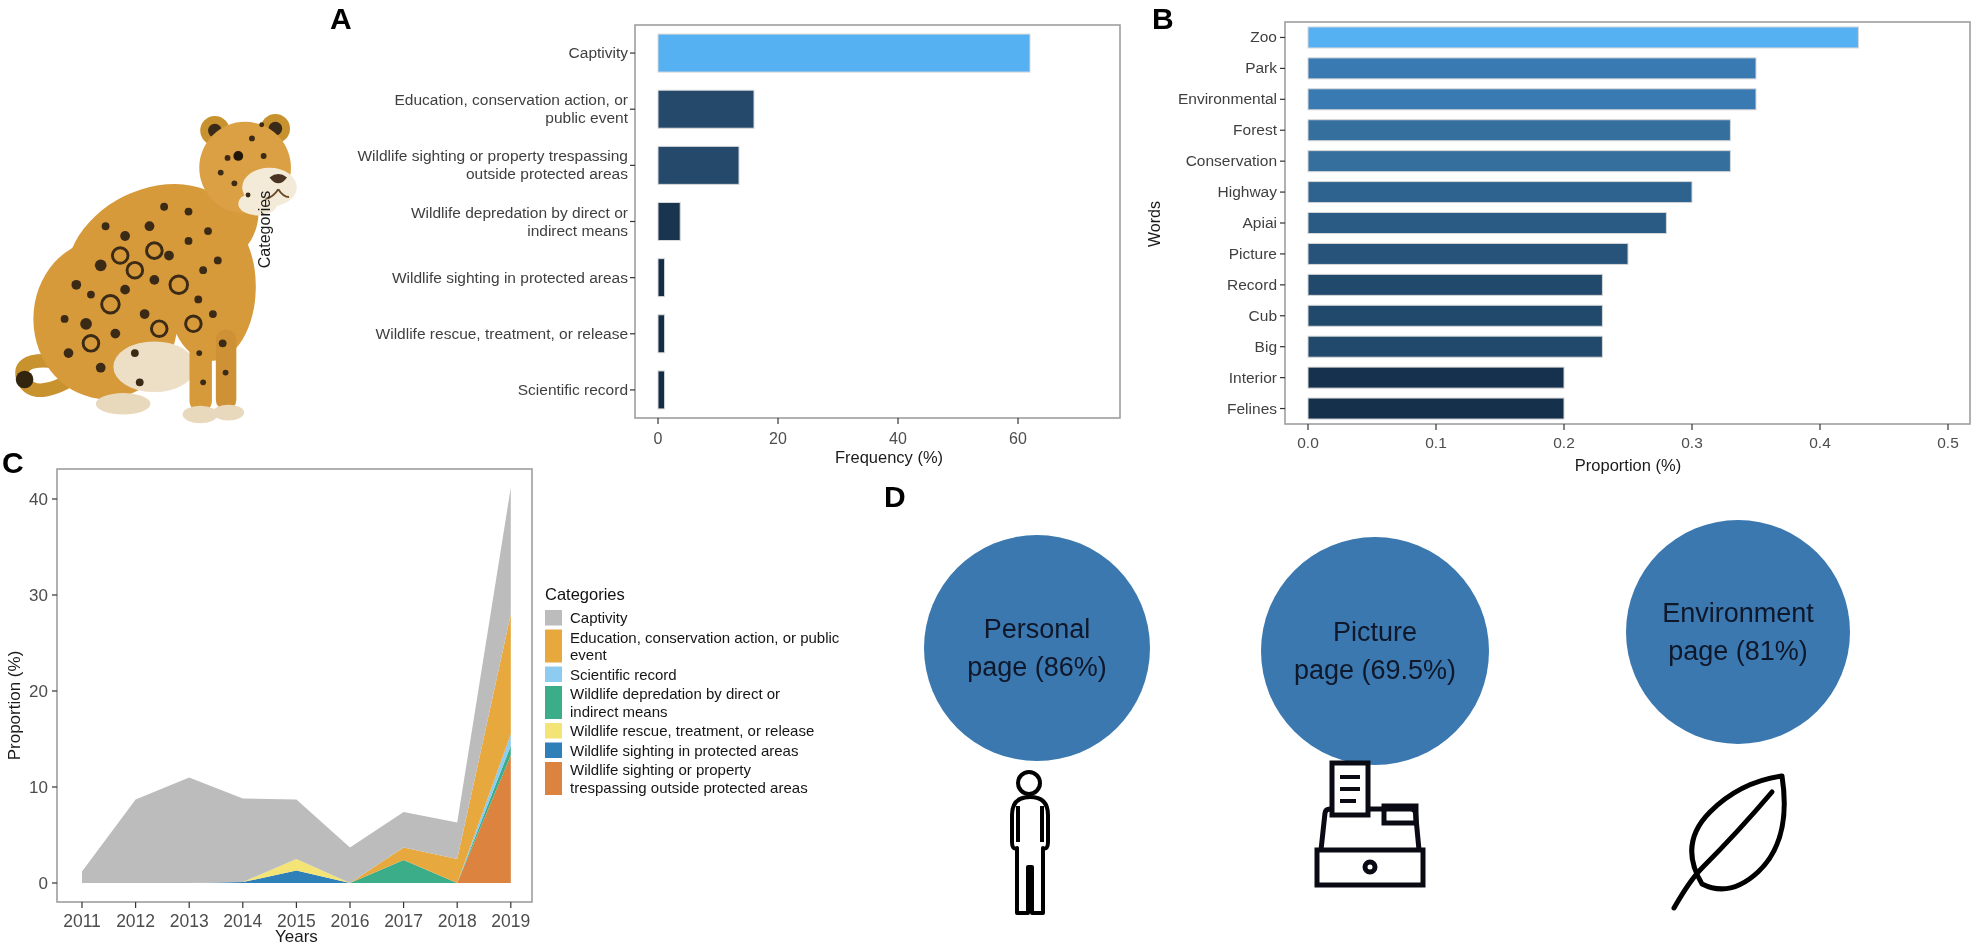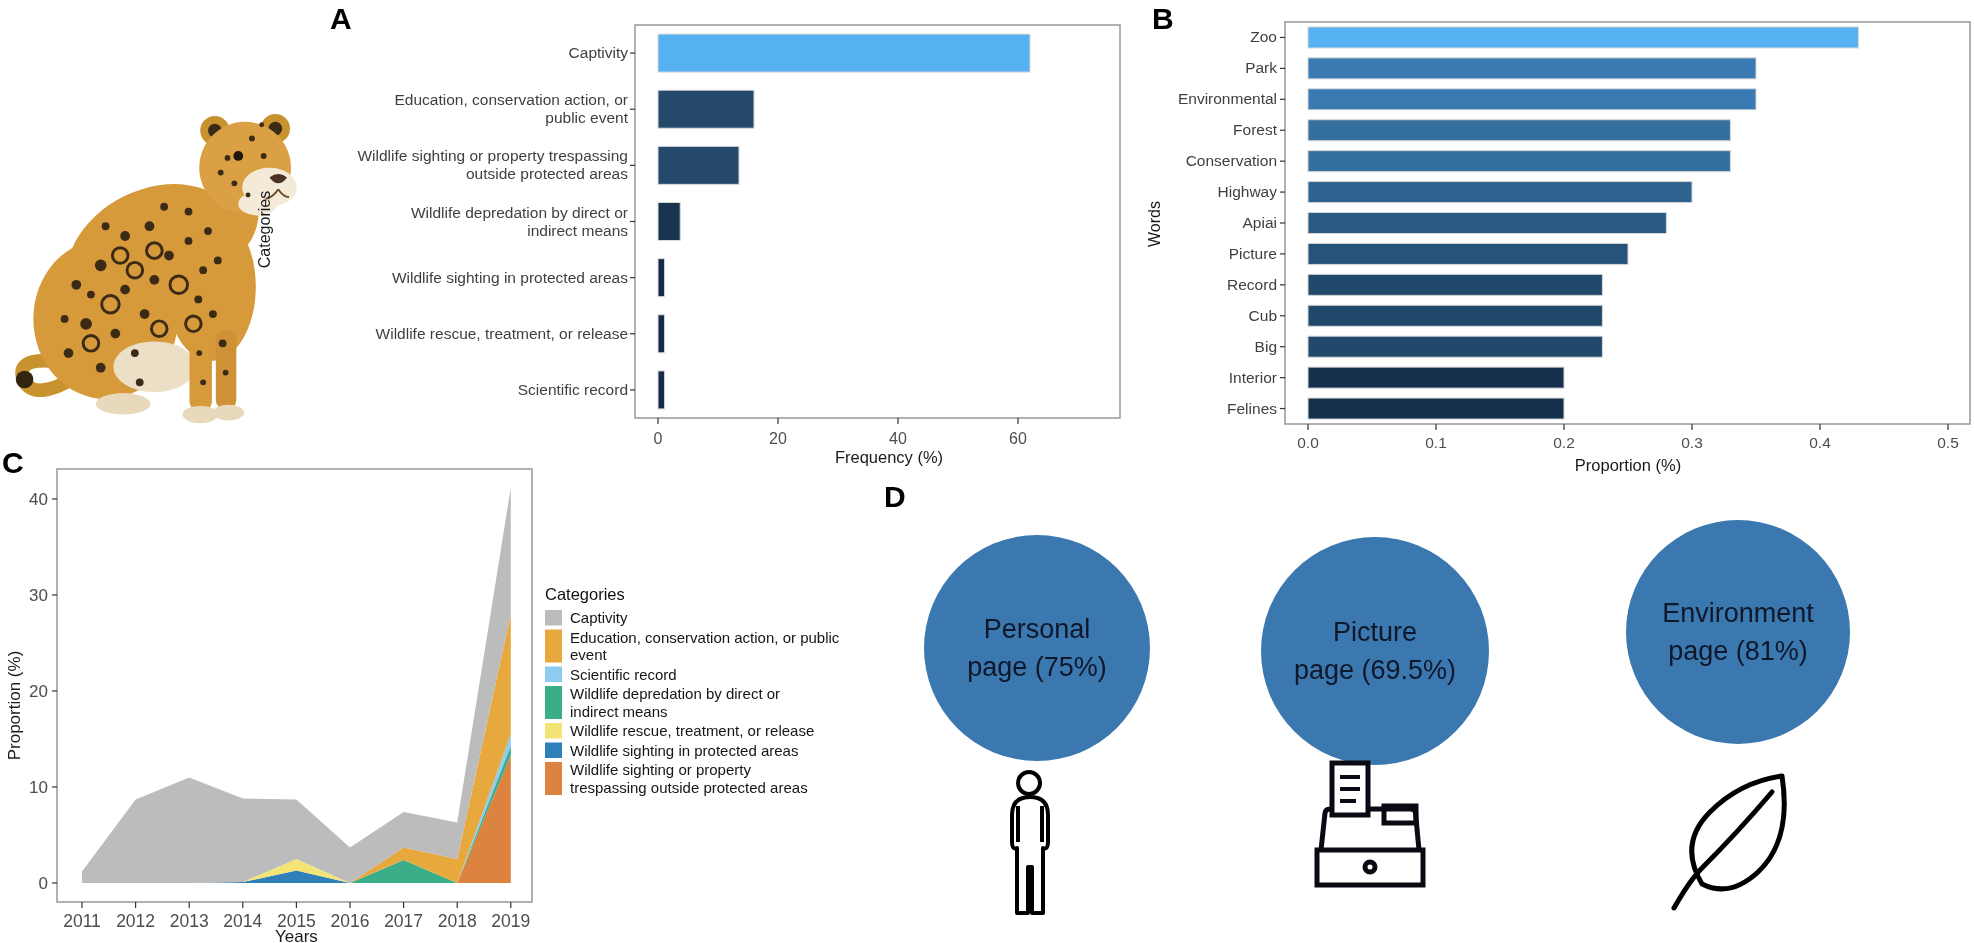--- a/index.html
+++ b/index.html
@@ -257,21 +257,21 @@
         <rect x="545" y="294.5" width="17" height="15.5" fill="#2f7fb9"></rect>
         <text x="570" y="307.5" font-size="15" fill="#151515" text-anchor="start">Wildlife sighting in protected areas</text>
         <rect x="545" y="314" width="17" height="33" fill="#dd8340"></rect>
         <text x="570" y="327" font-size="15" fill="#151515" text-anchor="start">Wildlife sighting or property</text>
         <text x="570" y="344.5" font-size="15" fill="#151515" text-anchor="start">trespassing outside protected areas</text>
       </g>
     </svg>
 
   <div class="circle" id="circle-0" style="left: 924px; top: 535px; width: 226px; height: 226px; background: rgb(58, 120, 175);">
     <span>Personal</span>
-    <span>page (75%)</span>
+    <span>page (86%)</span>
   </div>
   <div class="circle" id="circle-1" style="left: 1261px; top: 537px; width: 228px; height: 228px; background: rgb(58, 120, 175);">
     <span>Picture</span>
     <span>page (69.5%)</span>
   </div>
   <div class="circle" id="circle-2" style="left: 1626px; top: 520px; width: 224px; height: 224px; background: rgb(58, 120, 175);">
     <span>Environment</span>
     <span>page (81%)</span>
   </div>
 

